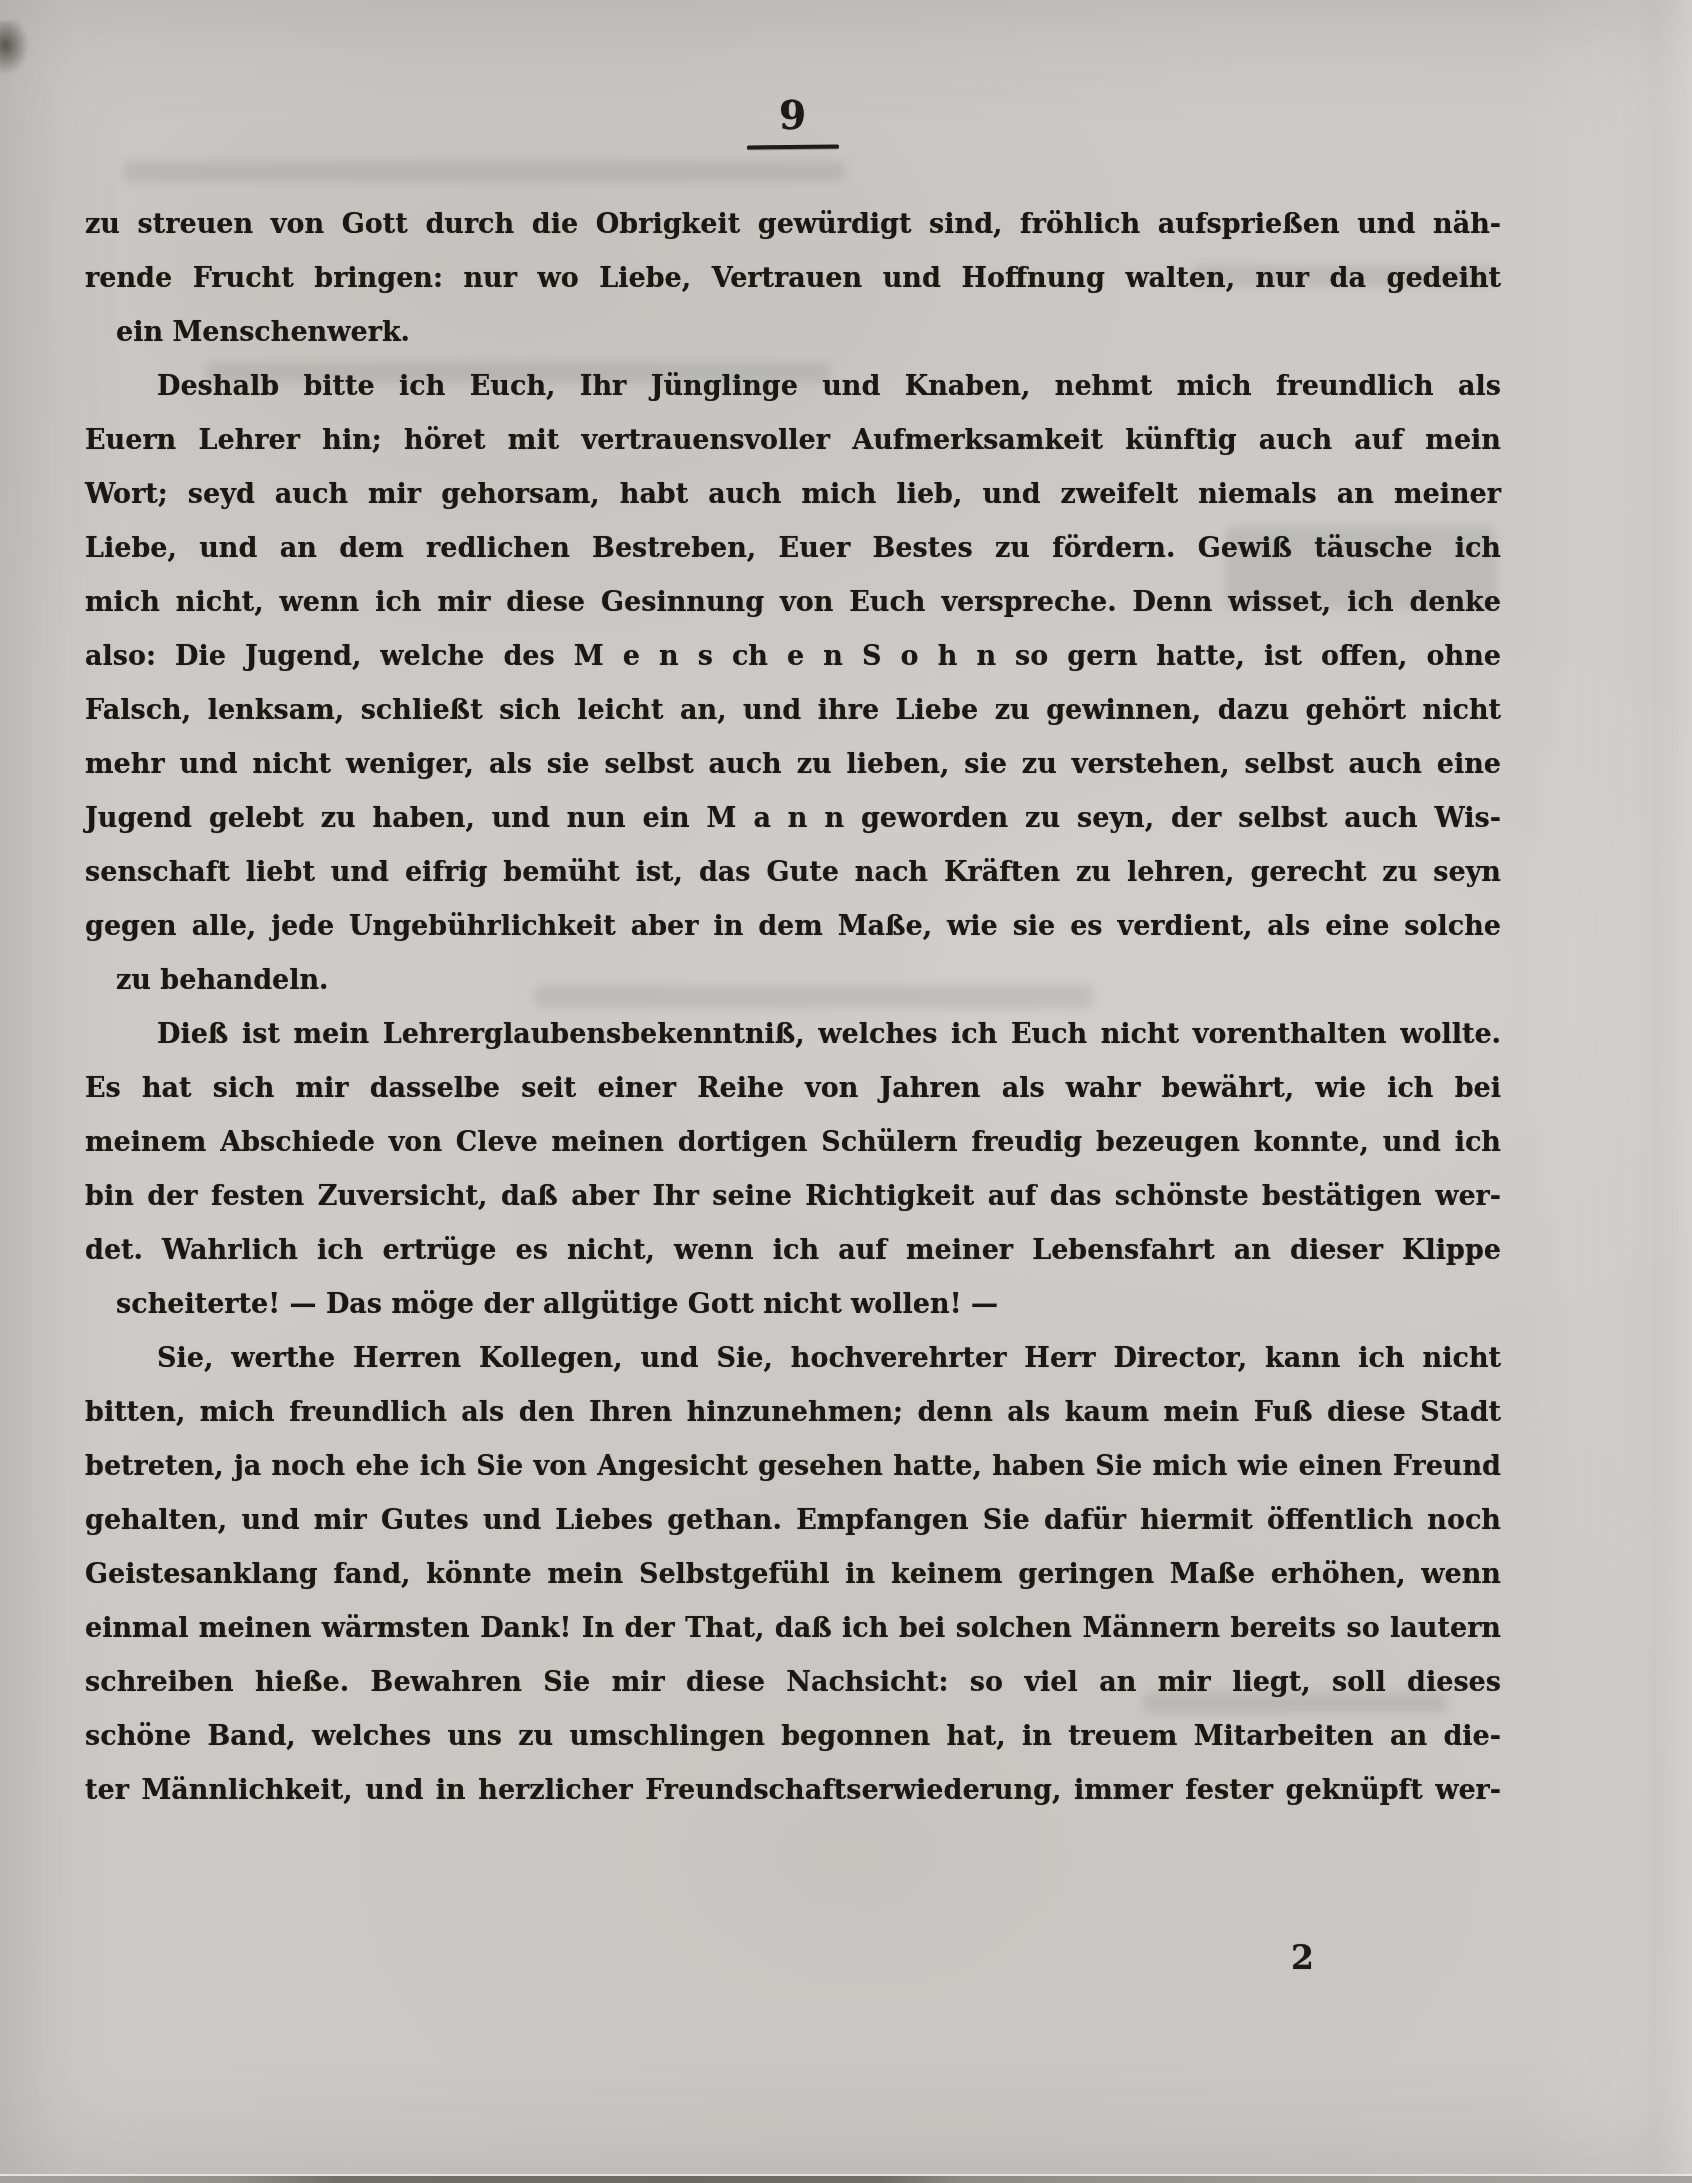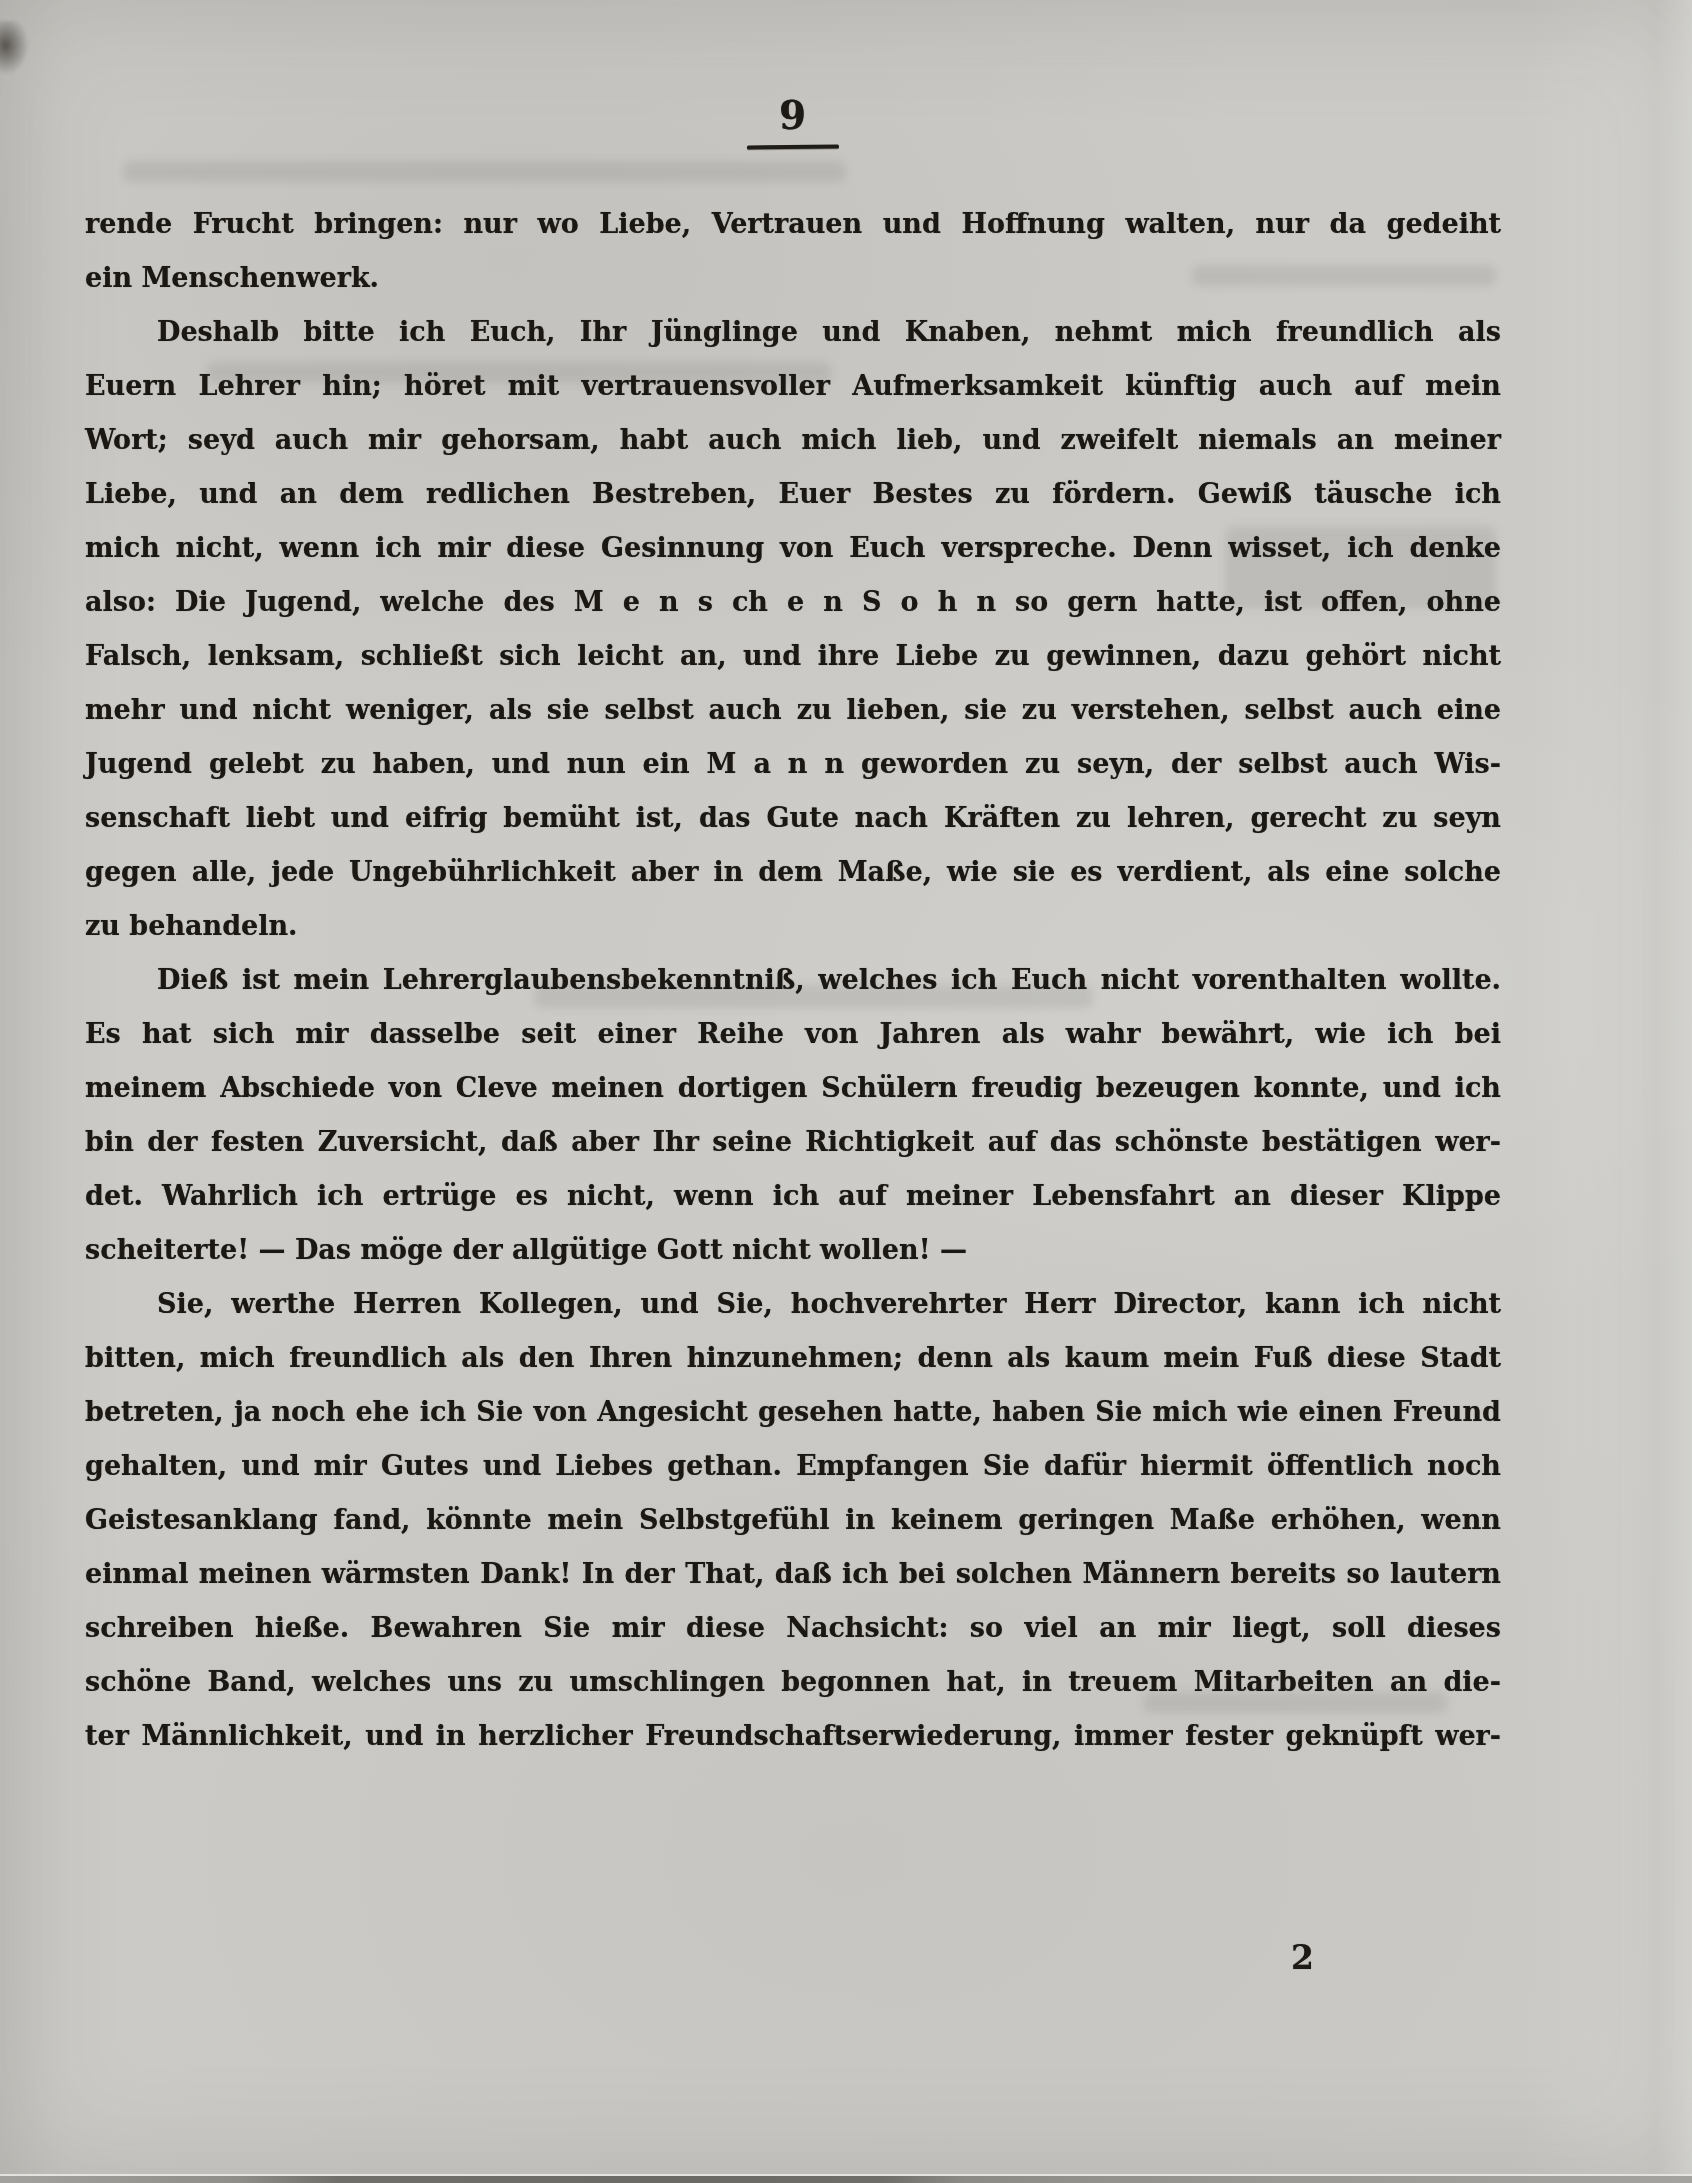--- a/index.html
+++ b/index.html
@@ -65,20 +65,21 @@
     line-height: 54px;
     white-space: nowrap;
     text-align: justify;
     text-align-last: justify;
     overflow: visible;
   }
   .line.indent { text-indent: 72px; }
   .line.endpara {
     text-align-last: left;
     white-space: normal;
+    margin-left: 31px;
   }
 
   
   .signature-mark {
     position: absolute;
     left: 1291px;
     top: 1938px;
     font-size: 33px;
     font-weight: bold;
     text-shadow: 0 0 0.8px rgba(25,22,18,0.6);
@@ -138,20 +139,21 @@
   <div class="artifact" style="top:1692px; left:1143px; width:304px; height:21.4px;"></div>
 
   <div class="header">
     <div class="page-number">9</div>
     <div class="header-rule"></div>
   </div>
 
   <div class="text-block">
 
     <div>
+      <div class="line">zu streuen von Gott durch die Obrigkeit gewürdigt sind, fröhlich aufsprießen und näh-</div>
       <div class="line">rende Frucht bringen: nur wo Liebe, Vertrauen und Hoffnung walten, nur da gedeiht</div>
       <div class="line endpara">ein Menschenwerk.</div>
     </div>
 
     <div>
       <div class="line indent">Deshalb bitte ich Euch, Ihr Jünglinge und Knaben, nehmt mich freundlich als</div>
       <div class="line">Euern Lehrer hin; höret mit vertrauensvoller Aufmerksamkeit künftig auch auf mein</div>
       <div class="line">Wort; seyd auch mir gehorsam, habt auch mich lieb, und zweifelt niemals an meiner</div>
       <div class="line">Liebe, und an dem redlichen Bestreben, Euer Bestes zu fördern. Gewiß täusche ich</div>
       <div class="line">mich nicht, wenn ich mir diese Gesinnung von Euch verspreche. Denn wisset, ich denke</div>

